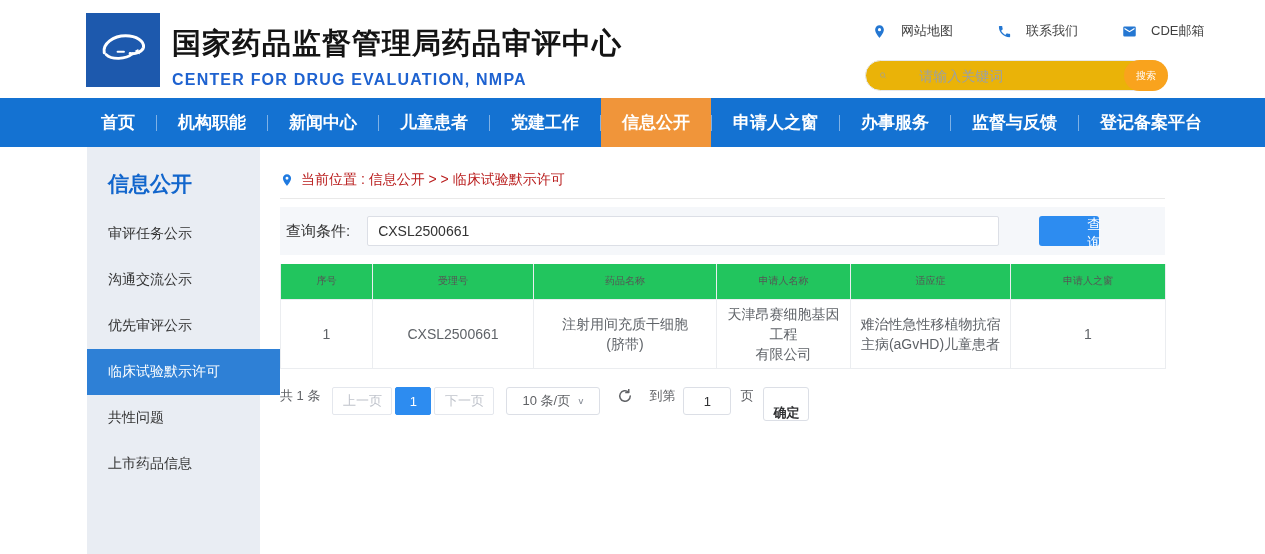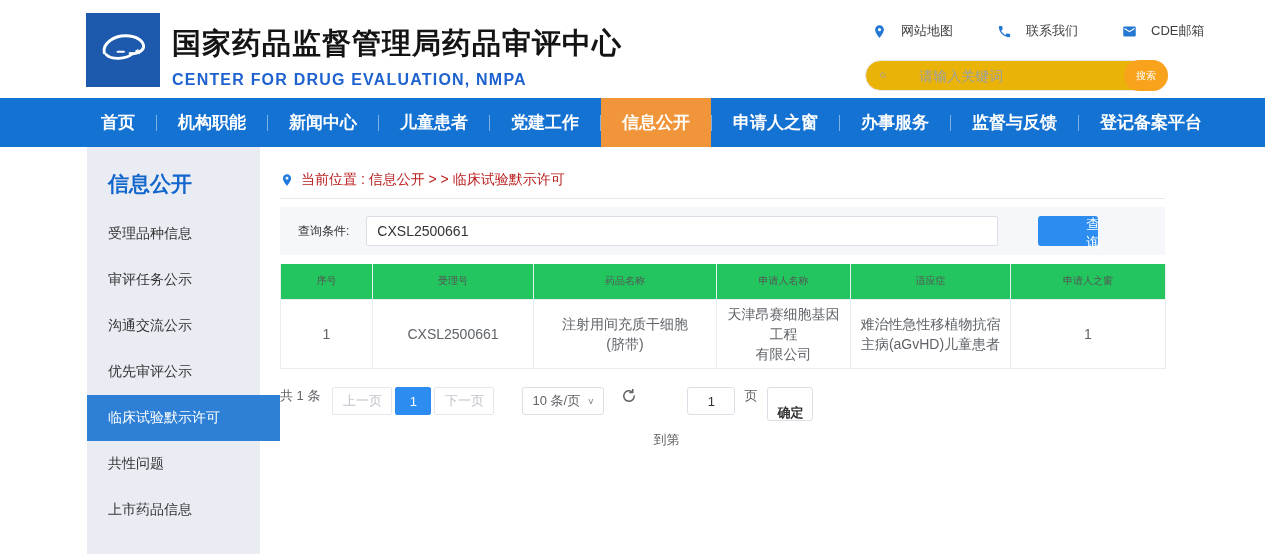--- a/index.html
+++ b/index.html
@@ -38,47 +38,47 @@
   .sidebar-title { font-size:21px; font-weight:bold; color:#1266cc; padding-left:21px; margin-bottom:13px; }
   .side-item { font-size:14px; color:#333; padding:14px 0 14px 21px; cursor:pointer; }
   .side-item.active { background:#2e80d6; color:#fff; width:calc(100% + 20px); }
 
   .content { width:885px; margin-left:20px; padding-top:24px; }
   .breadcrumb { display:flex; align-items:center; gap:7px; padding-bottom:9px; border-bottom:1px solid #e9e9e9; }
   .breadcrumb svg { width:14px; height:14px; fill:#1f7ae0; }
   .breadcrumb span { font-size:14px; color:#b91c1c; }
 
   .query-band { margin-top:8px; background:#f5f7fa; height:48px; display:flex; align-items:center; }
-  .query-label { font-size:12px; color:#333; margin-left:18px; white-space:nowrap; }
+  .query-label { font-size:15px; color:#333; margin-left:6px; white-space:nowrap; }
   .query-input { margin-left:17px; width:632px; height:30px; border:1px solid #dcdfe6; border-radius:2px;
     background:#fff; padding:0 10px; font-size:14px; color:#333; outline:none; font-family:inherit; }
   .query-btn { margin-left:40px; width:60px; height:30px; background:#2d8cf0; border:none; border-radius:3px;
     color:#fff; font-size:14px; cursor:pointer; font-family:inherit;padding-left:48px; }
 
   table.result { margin-top:9px; width:100%; border-collapse:collapse; table-layout:fixed; }
   .result th { background:#22c55e; height:35px; font-size:10px; font-weight:normal; color:#555;
     border:1px solid #ebedf0; border-top:none; }
   .result td { height:55px; font-size:14px; color:#5f6368; text-align:center; border:1px solid #ebedf0;
     white-space:pre-line; line-height:1.45; padding:4px 8px; }
   .result col.c1{width:92px} .result col.c2{width:161px} .result col.c3{width:183px}
   .result col.c4{width:134px} .result col.c5{width:160px} .result col.c6{width:155px}
 
   .pagination { margin-top:18px; display:flex; align-items:flex-start; font-size:13px; color:#606266; }
   .pg-total { margin-right:12px; }
   .pg-btn { height:28px; min-width:60px; padding:0 8px; background:#fff; border:1px solid #e4e7ed;
     border-radius:2px; font-size:13px; font-family:inherit; }
   .pg-btn.disabled { color:#c0c4cc; cursor:default; }
   .pg-page { height:28px; min-width:36px; margin:0 3px; background:#2d8cf0; border:1px solid #2d8cf0;
     border-radius:2px; color:#fff; font-size:13px; cursor:pointer; font-family:inherit; }
-  .pg-size { margin-left:28px; height:28px; padding:0 9px; border:1px solid #dcdfe6; border-radius:3px;
+  .pg-size { margin-left:12px; height:28px; padding:0 15px; border:1px solid #dcdfe6; border-radius:3px;
     background:#fff; display:flex; align-items:center; gap:7px; cursor:pointer; }
   .pg-size .chev { font-size:10px; color:#8a8f99; transform:scaleY(.85); }
   .pg-refresh { margin-left:16px; width:18px; height:18px; cursor:pointer; }
   .pg-refresh svg { width:18px; height:18px; stroke:#606266; fill:none; stroke-width:2; }
-  .pg-goto-label { margin-left:15px;margin-top:44px; }
+  .pg-goto-label { margin-left:15px; }
   .pg-goto-input { margin-left:8px; width:48px; height:28px; border:1px solid #dcdfe6; border-radius:3px;
     text-align:center; font-size:13px; color:#303133; outline:none; font-family:inherit; }
   .pg-unit { margin-left:9px; }
   .pg-confirm { margin-left:10px; height:28px; padding:16px 9px; background:#fff; border:1px solid #dcdfe6;
     border-radius:3px; font-size:13px; font-weight:bold; color:#303133; cursor:pointer; font-family:inherit; }
 </style>
 </head>
 <body>
 
 <div class="header">
@@ -143,21 +143,20 @@
   <div class="nav-sep"></div>
   <div class="nav-item">监督与反馈</div>
   <div class="nav-sep"></div>
   <div class="nav-item">登记备案平台</div>
 </div>
 
 <div class="page">
 
   <div class="sidebar">
     <div class="sidebar-title">信息公开</div>
-    <div class="side-item">受理品种信息</div>
     <div class="side-item">审评任务公示</div>
     <div class="side-item">沟通交流公示</div>
     <div class="side-item">优先审评公示</div>
     <div class="side-item active">临床试验默示许可</div>
     <div class="side-item">共性问题</div>
     <div class="side-item">上市药品信息</div>
   </div>
 
   <div class="content">
 

